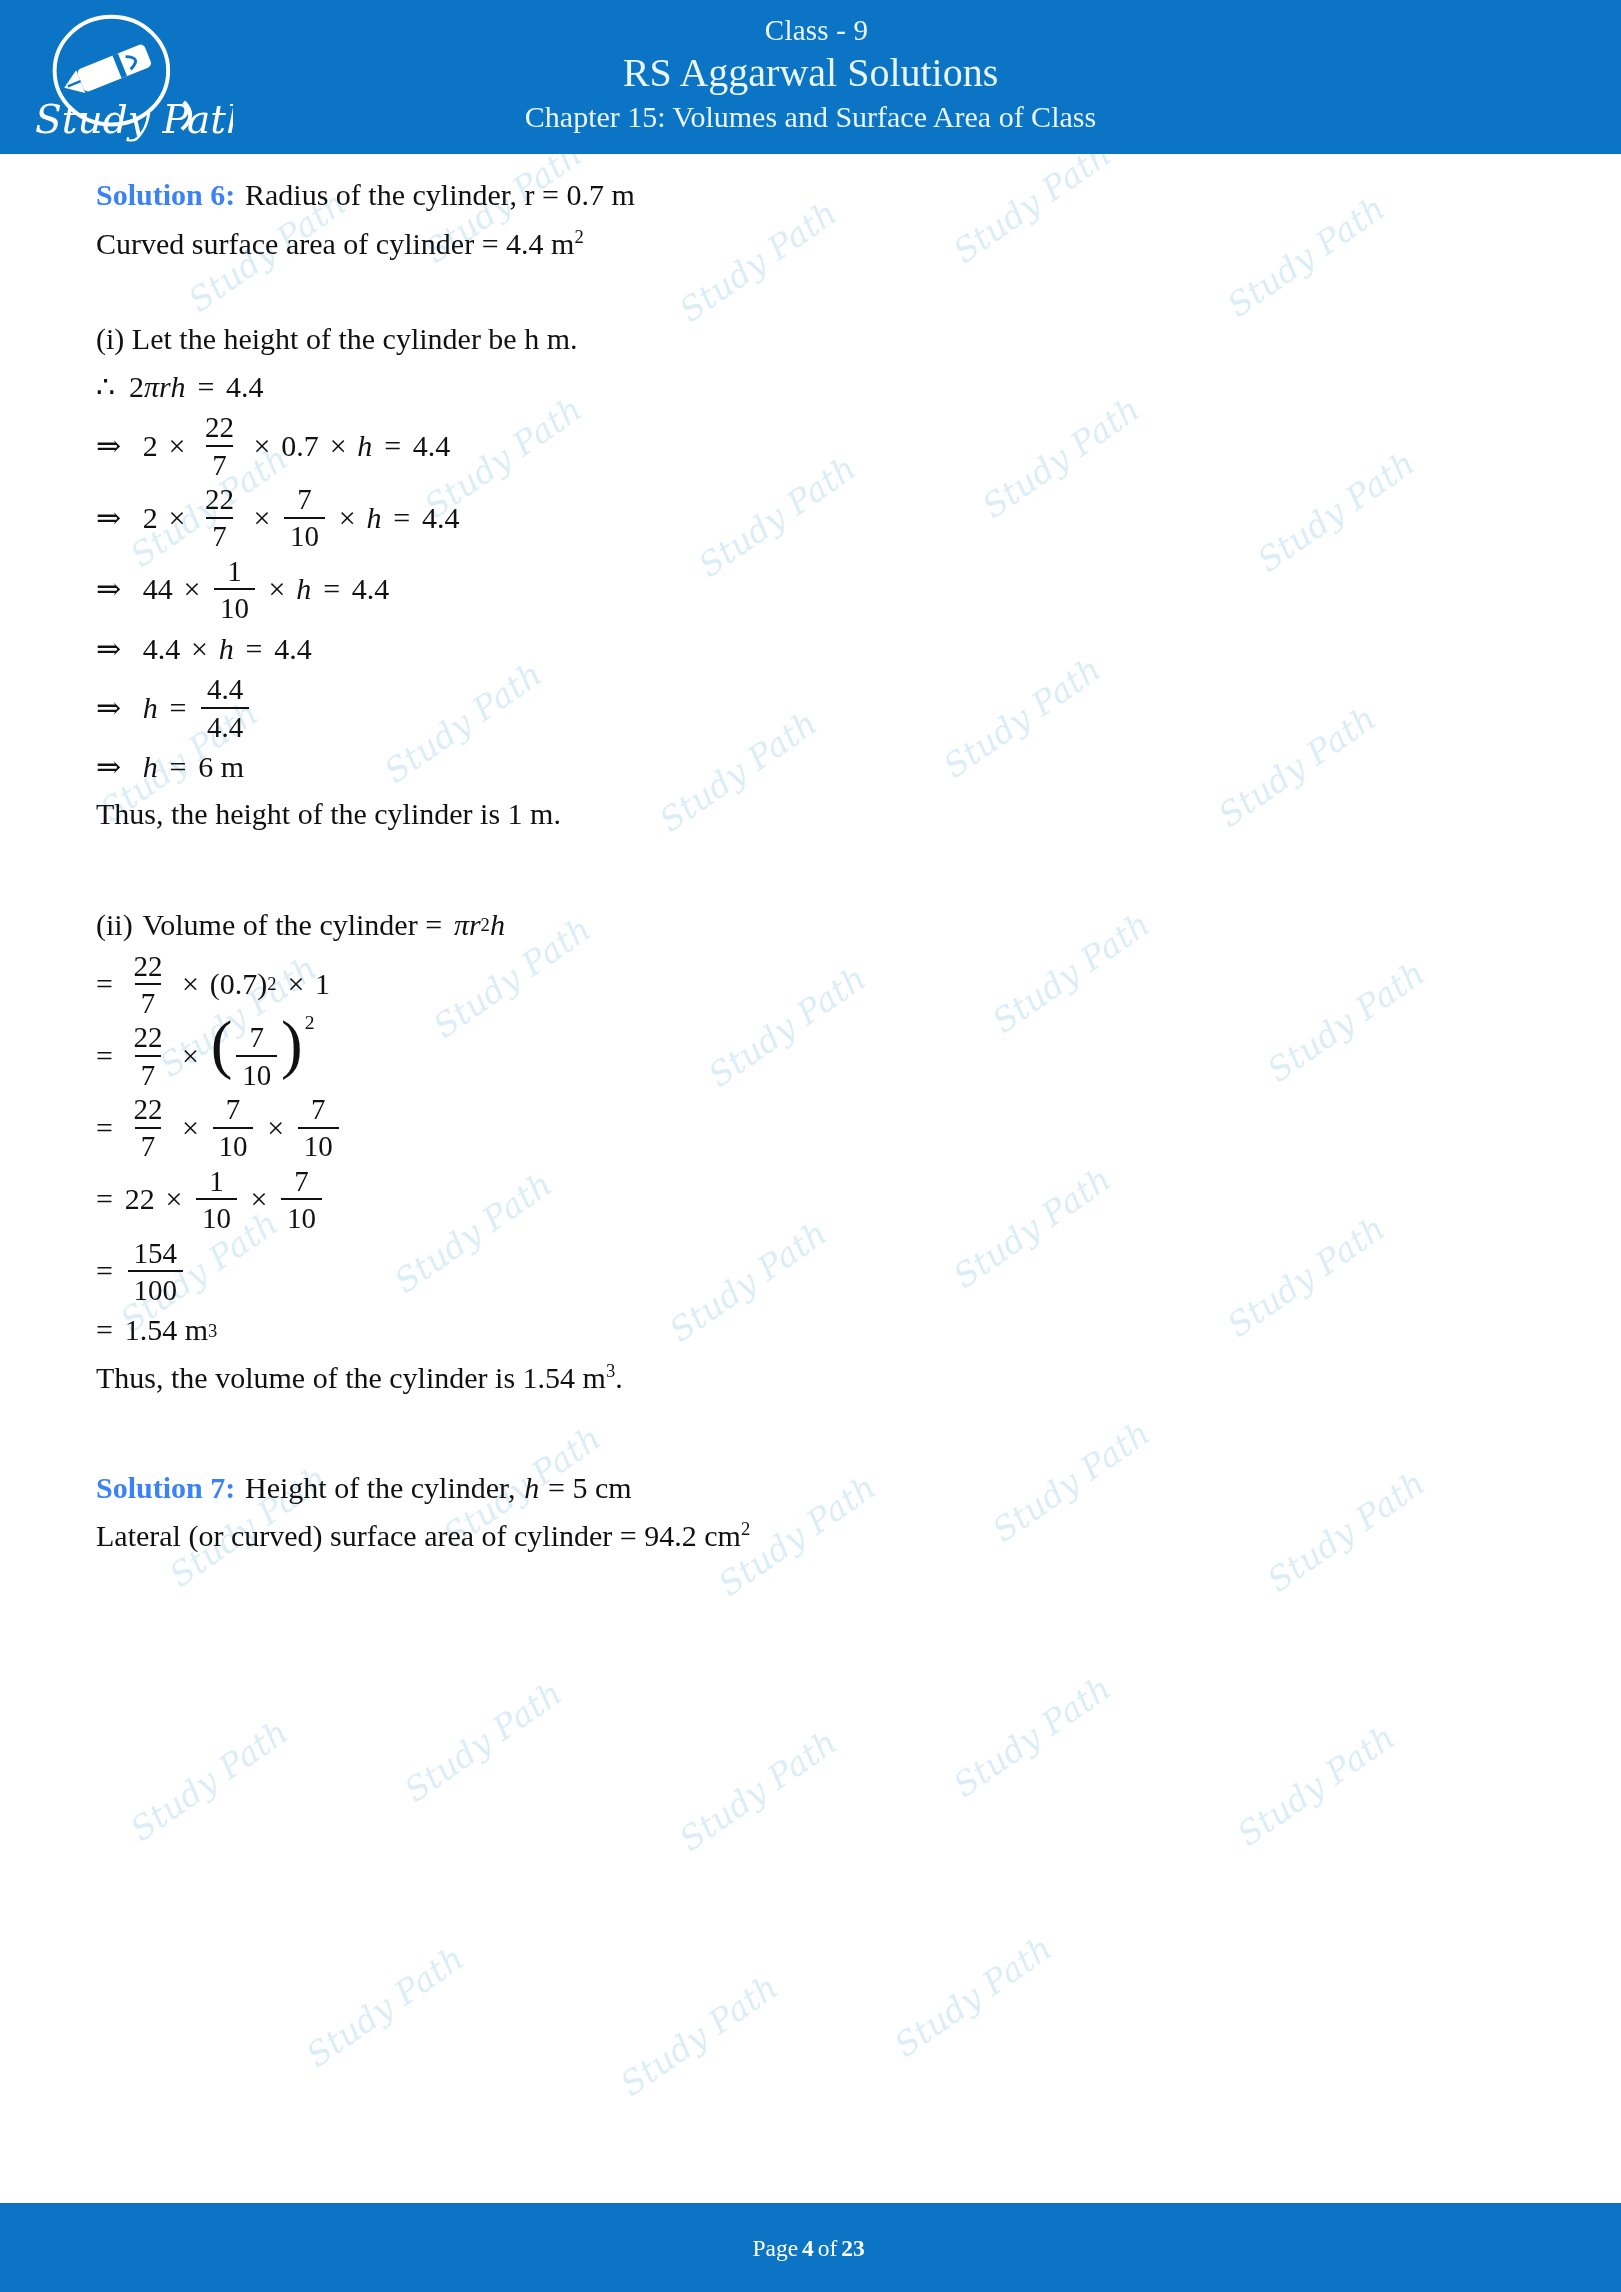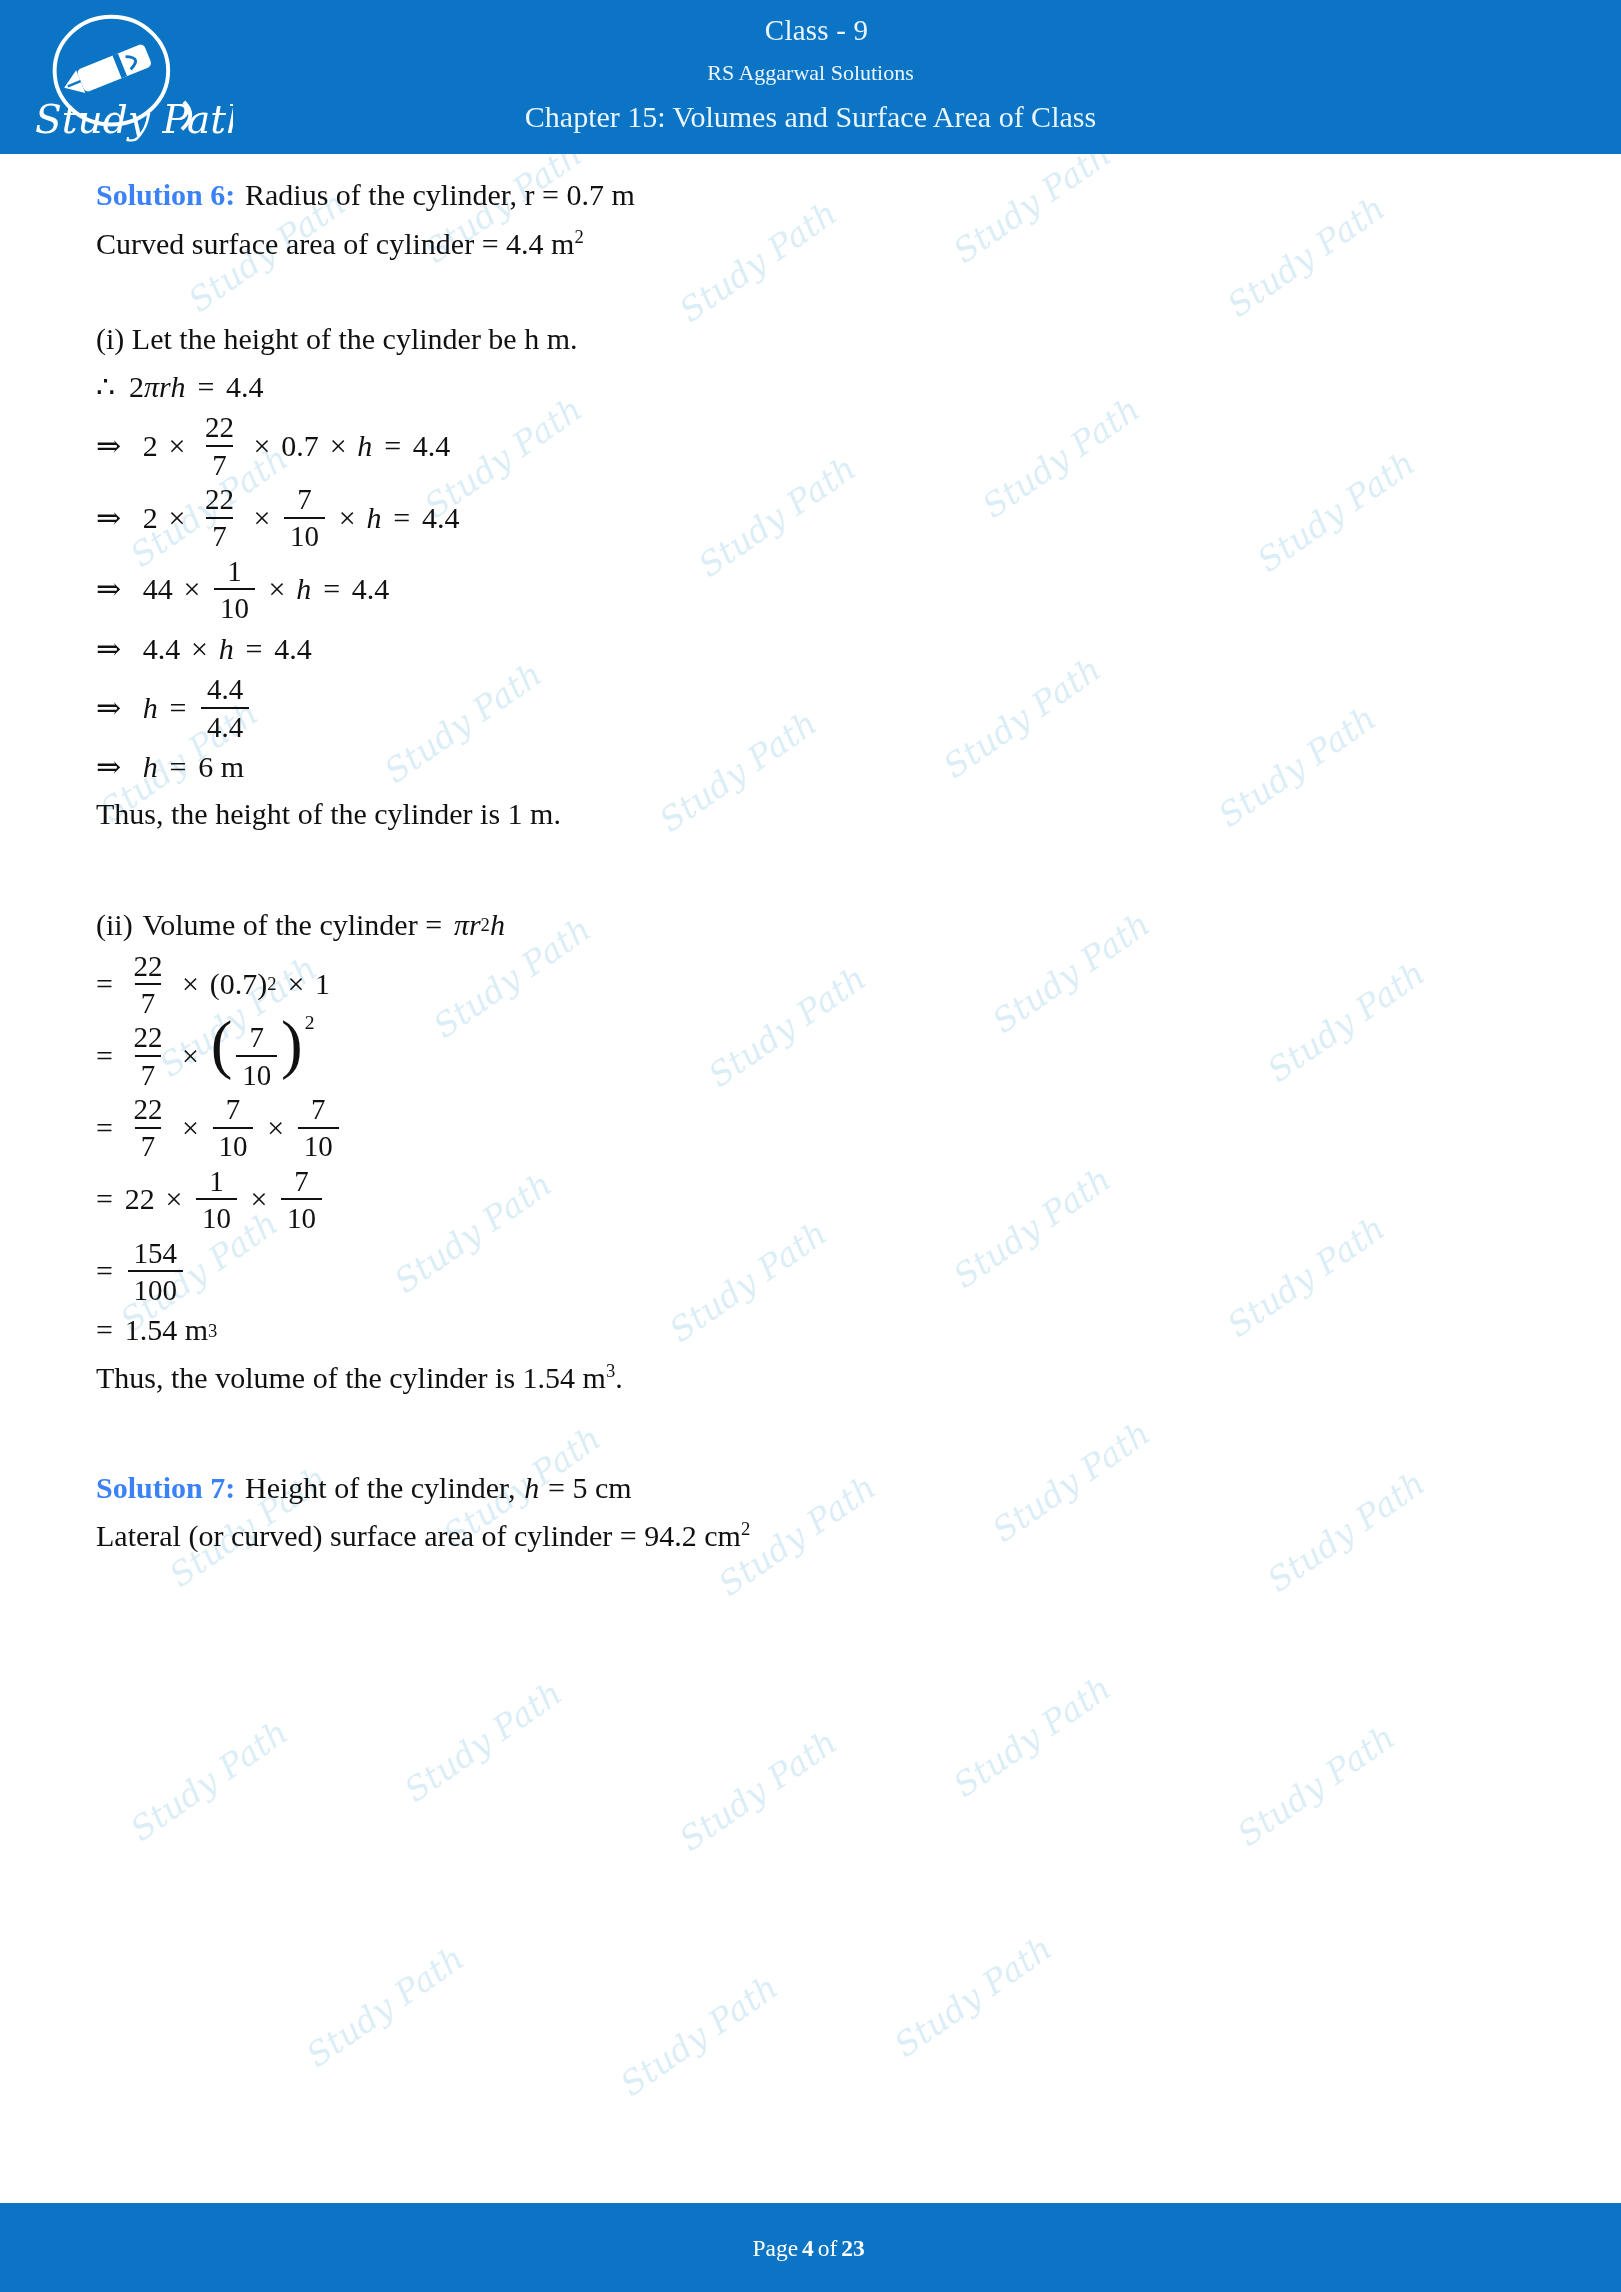--- a/index.html
+++ b/index.html
@@ -54,21 +54,21 @@
     font-family: "Liberation Serif", "DejaVu Serif", serif;
   }
 
   .hdr-line1 {
     font-size: 29px;
     line-height: 41px;
     letter-spacing: 0.2px;
     padding-left: 12px;
   }
   .hdr-line2 {
-    font-size: 22px;
+    font-size: 40px;
     line-height: 44px;
   }
   .hdr-line3 {
     font-size: 30px;
     line-height: 44px;
   }
 
   
   .footer {
     position: absolute;

